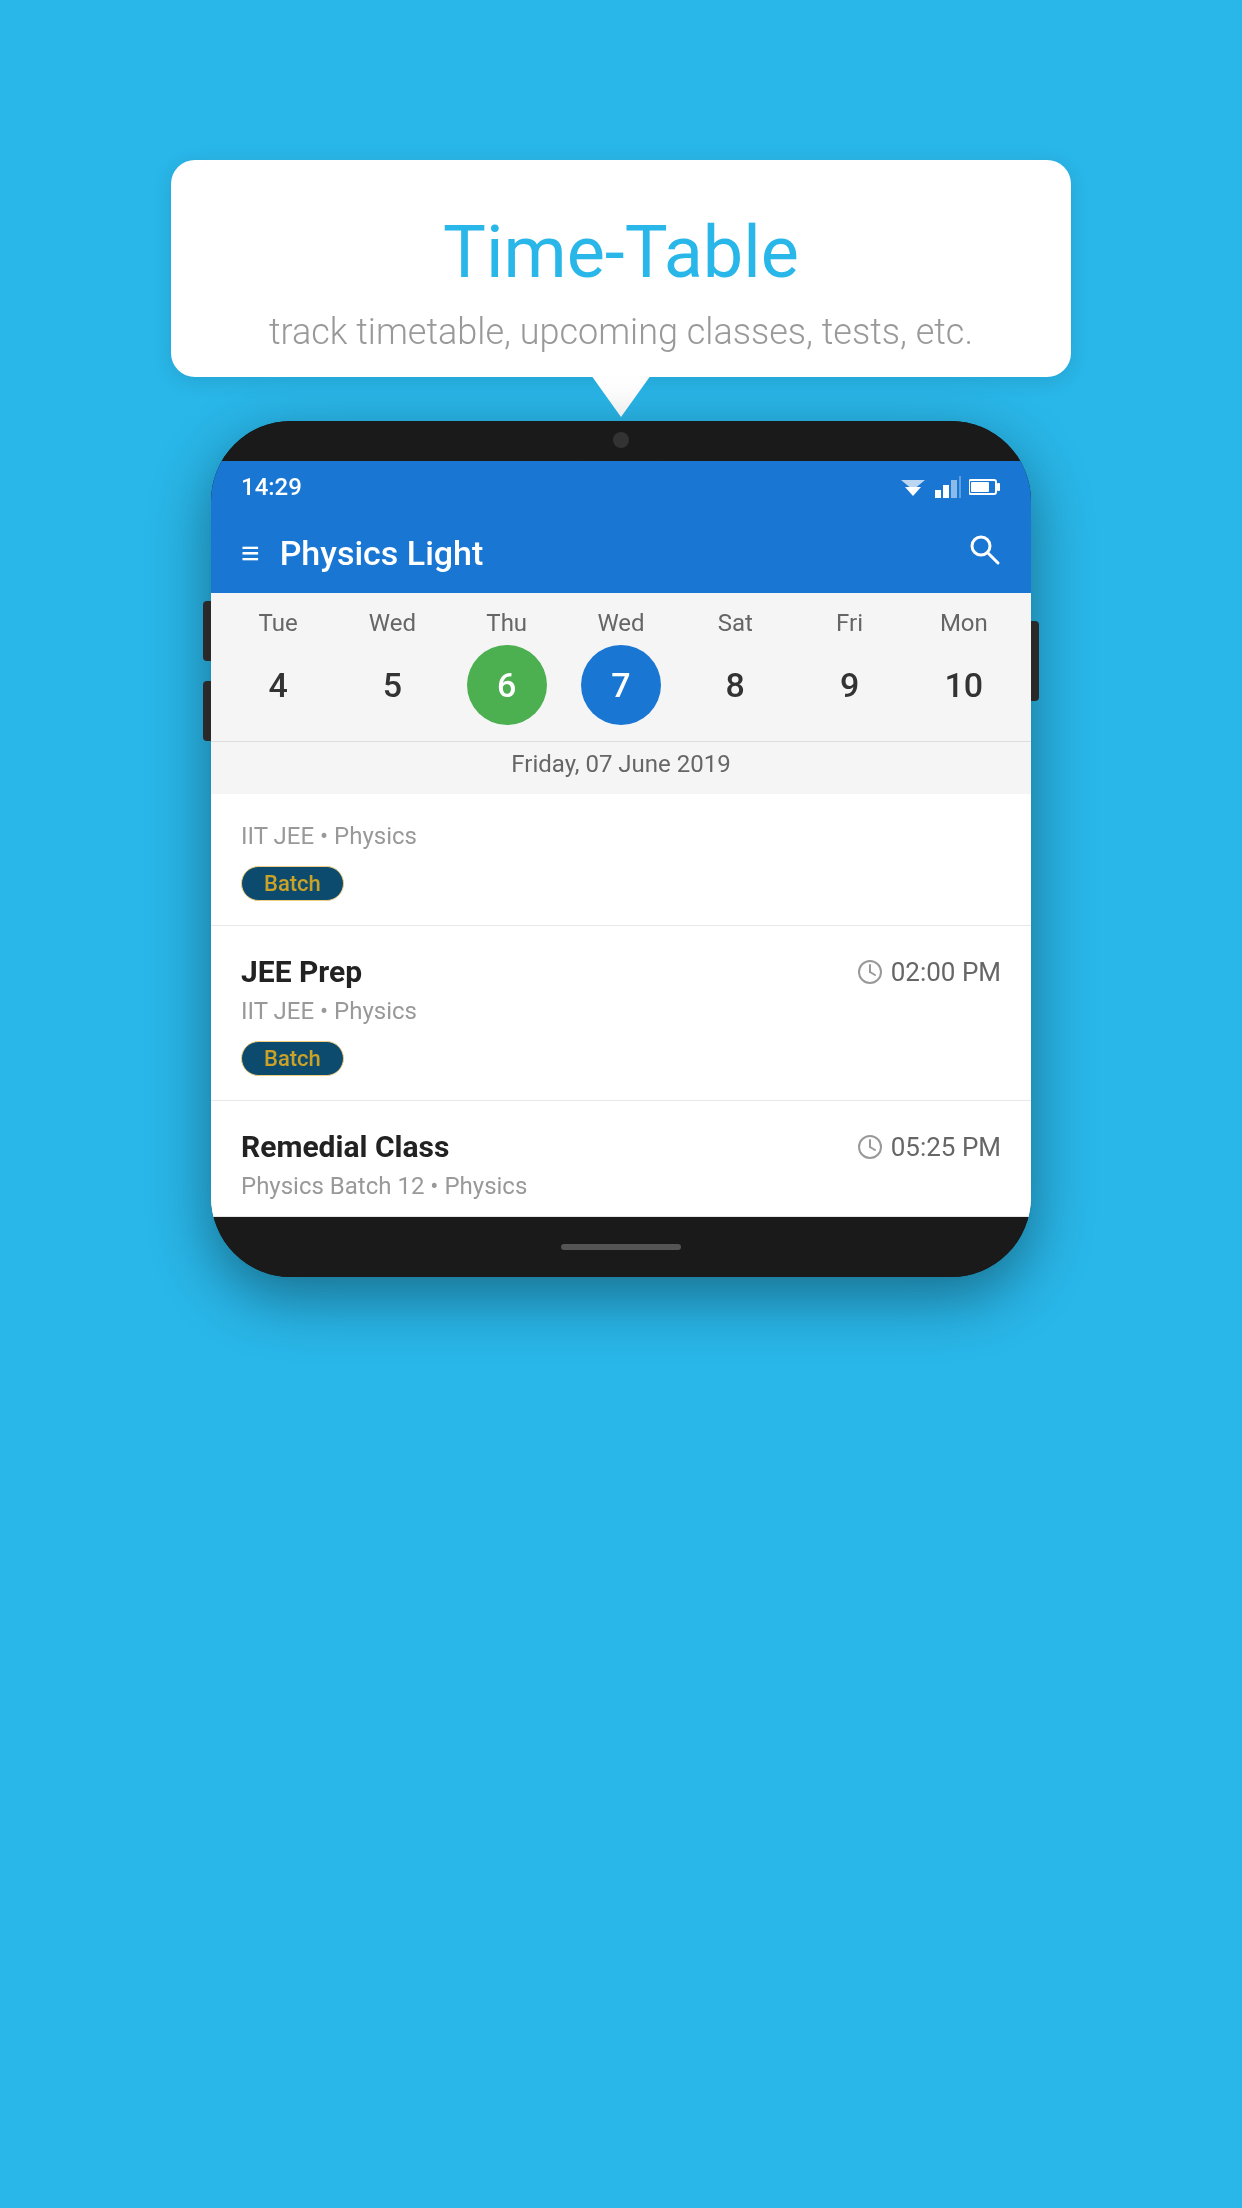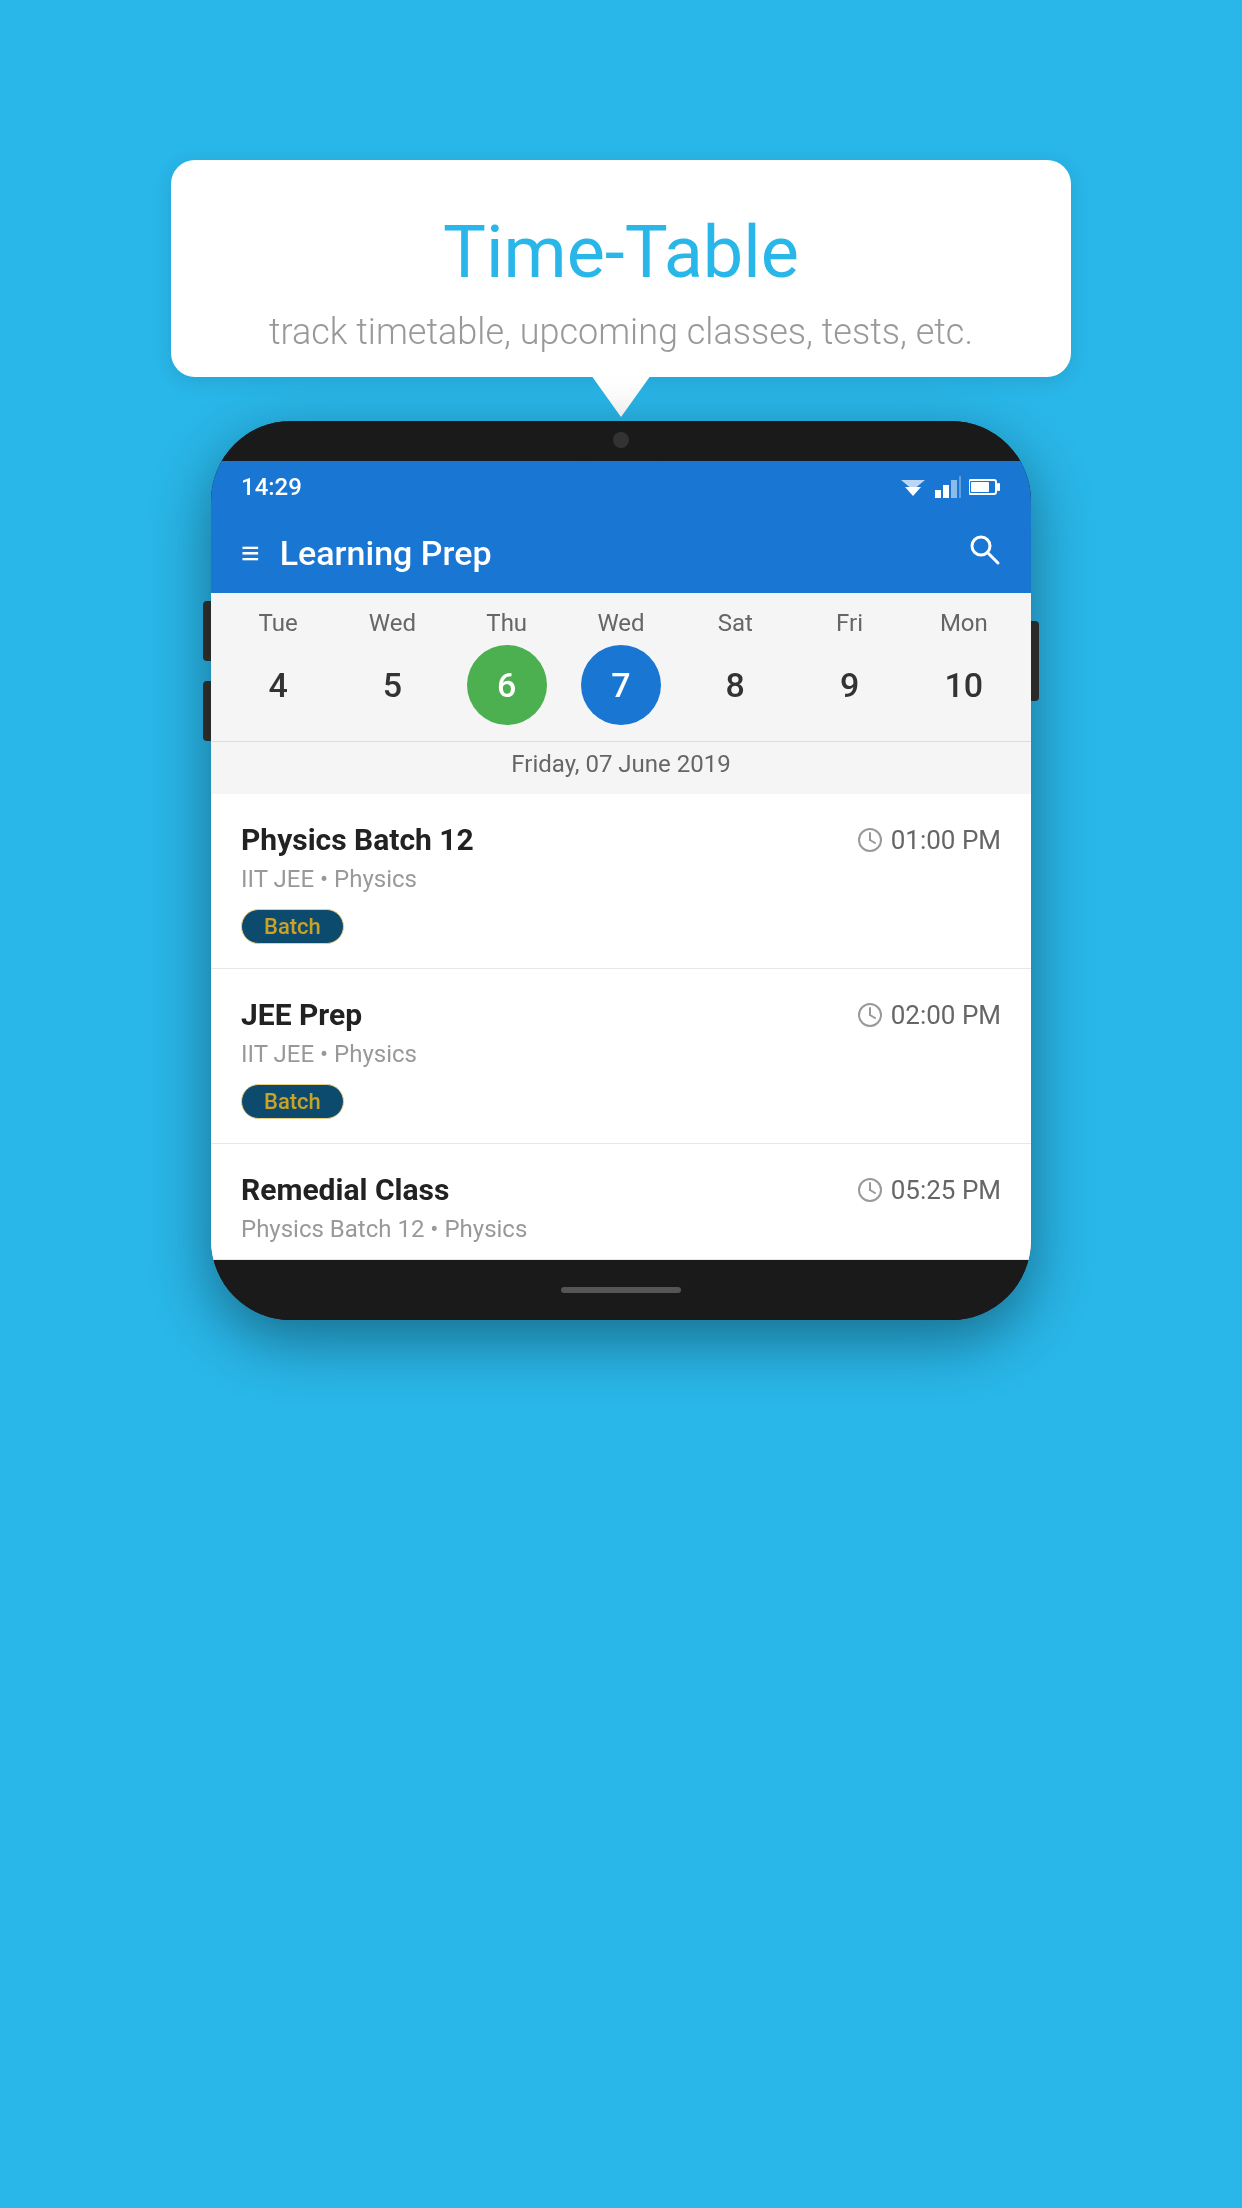--- a/index.html
+++ b/index.html
@@ -300,21 +300,21 @@
         <svg width="32" height="18" viewBox="0 0 32 18">
           <rect x="0" y="2" width="27" height="14" rx="2" fill="none" stroke="white" stroke-width="2"></rect>
           <rect x="28" y="5" width="3" height="8" rx="1" fill="white"></rect>
           <rect x="2" y="4" width="18" height="10" rx="1" fill="white"></rect>
         </svg>
       </div>
     </div>
 
     <div class="app-header">
       <span class="hamburger-icon">≡</span>
-      <span class="app-title">Learning Prep</span>
+      <span class="app-title">Physics Light</span>
       <span class="search-icon">
         <svg width="34" height="34" viewBox="0 0 34 34" fill="none">
           <circle cx="14" cy="14" r="9" stroke="white" stroke-width="3"></circle>
           <line x1="21" y1="21" x2="31" y2="31" stroke="white" stroke-width="3" stroke-linecap="round"></line>
         </svg>
       </span>
     </div>
 
     <div class="calendar-strip">
       <div class="day-headers">
@@ -334,31 +334,20 @@
         <div class="day-num">8</div>
         <div class="day-num">9</div>
         <div class="day-num">10</div>
       </div>
       <div class="selected-date-label">Friday, 07 June 2019</div>
     </div>
 
     <div class="schedule-list">
 
       <div class="schedule-item">
-        <div class="schedule-item-header">
-          <span class="schedule-item-name">Physics Batch 12</span>
-          <div class="schedule-item-time">
-            <svg width="26" height="26" viewBox="0 0 26 26">
-              <circle cx="13" cy="13" r="11" fill="none" stroke="#999" stroke-width="2"></circle>
-              <line x1="13" y1="6" x2="13" y2="13" stroke="#999" stroke-width="2" stroke-linecap="round"></line>
-              <line x1="13" y1="13" x2="18" y2="16" stroke="#999" stroke-width="2" stroke-linecap="round"></line>
-            </svg>
-            <span>01:00 PM</span>
-          </div>
-        </div>
         <div class="schedule-item-sub">IIT JEE • Physics</div>
         <span class="batch-badge">Batch</span>
       </div>
 
       <div class="schedule-item">
         <div class="schedule-item-header">
           <span class="schedule-item-name">JEE Prep</span>
           <div class="schedule-item-time">
             <svg width="26" height="26" viewBox="0 0 26 26">
               <circle cx="13" cy="13" r="11" fill="none" stroke="#999" stroke-width="2"></circle>

